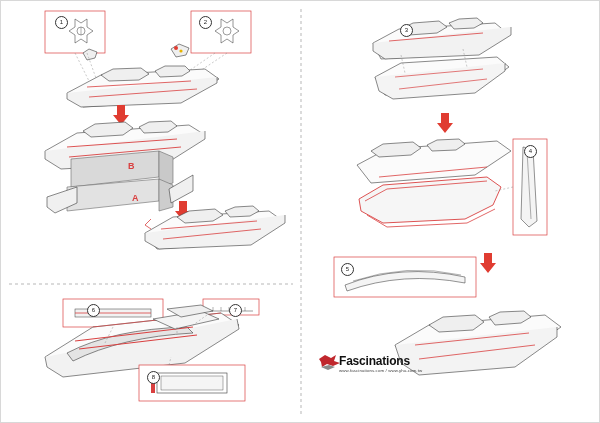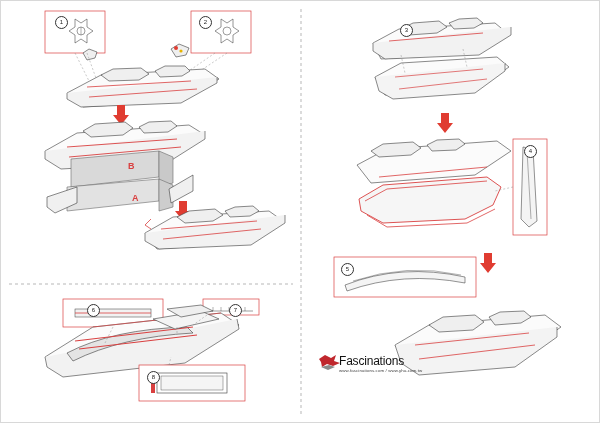--- a/index.html
+++ b/index.html
@@ -29,21 +29,21 @@
     text-align:center;
     font-family:"Liberation Sans", sans-serif;
   }
   .brand{
     position:absolute;
     left:316px;top:352px;
     width:110px;height:24px;
   }
   .brand-name{
     position:absolute;left:22px;top:1px;
-    font-size:12px;font-weight:normal;color:#111;
+    font-size:12px;font-weight:bold;color:#111;
     letter-spacing:-0.2px;
   }
   .brand-url{
     position:absolute;left:22px;top:15px;
     font-size:4.4px;color:#444;letter-spacing:0.1px;
   }
 </style>
 </head>
 <body>
 

